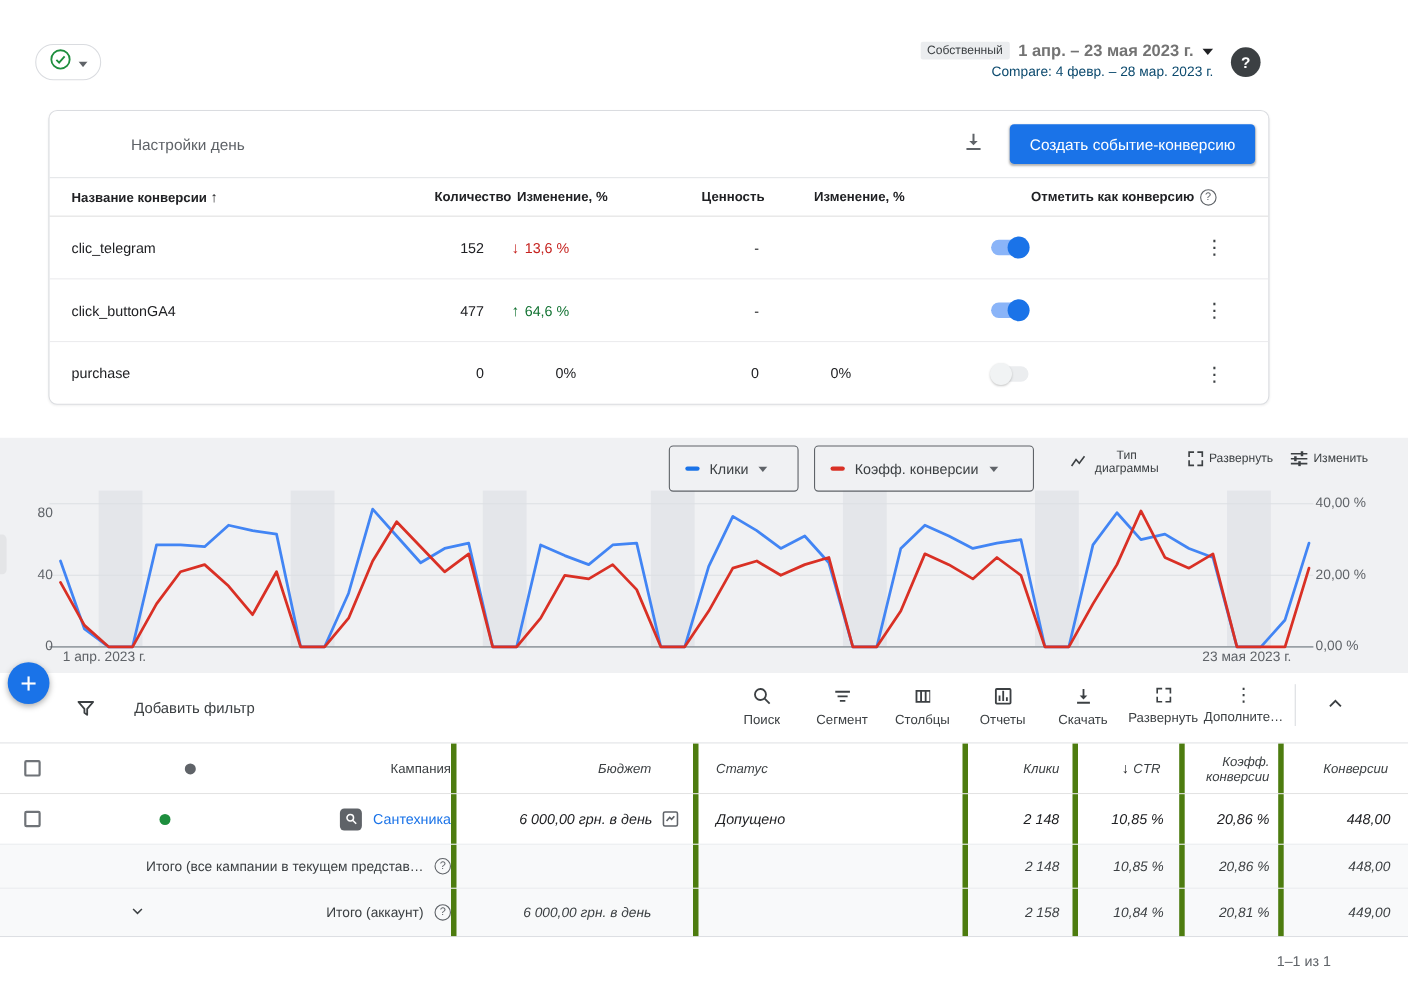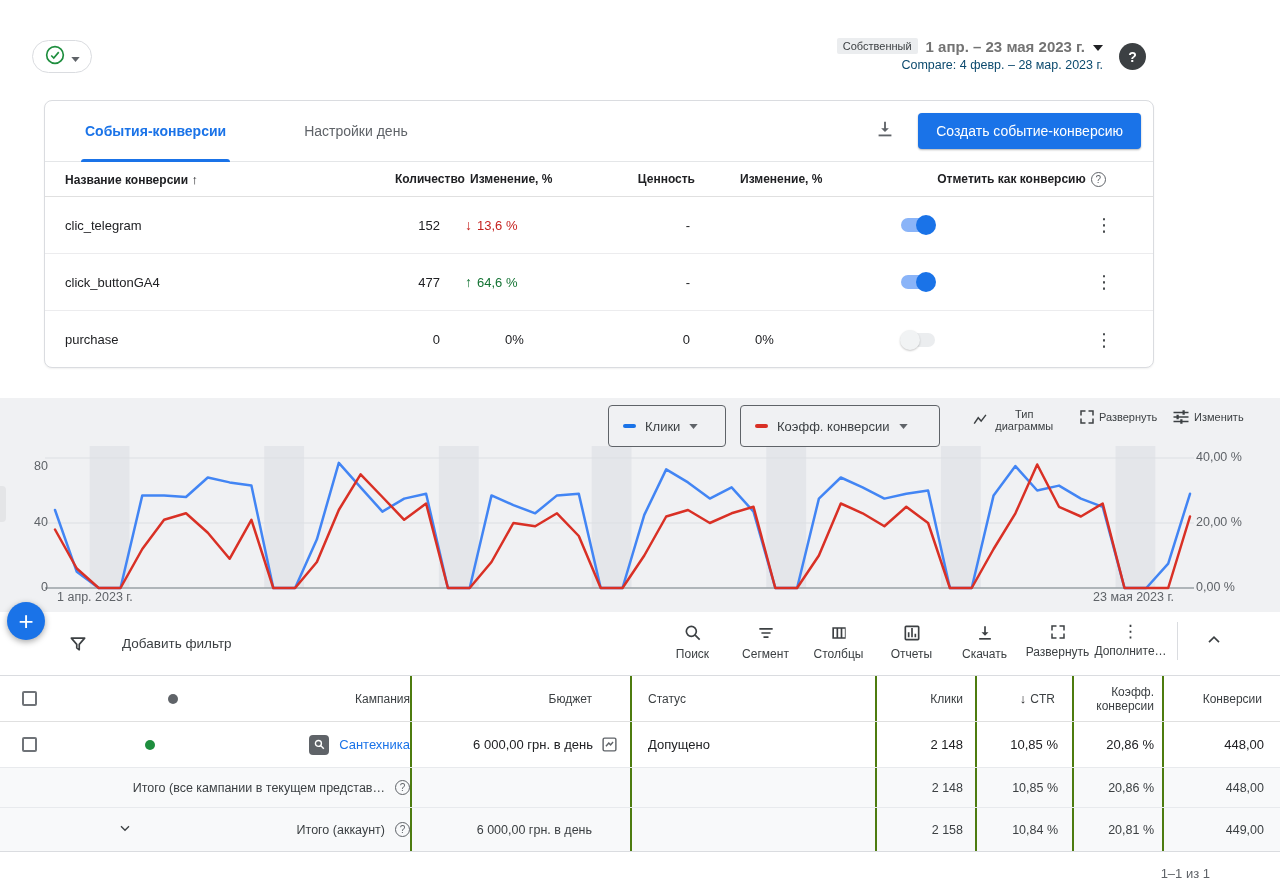--- a/index.html
+++ b/index.html
@@ -85,21 +85,21 @@
   .tools { position:absolute; left:656px; top:8px; display:flex; align-items:flex-start; }
   .tool { width:73px; display:flex; flex-direction:column; align-items:center; gap:4px; cursor:pointer; padding-top:3px; }
   .tool .lbl { font-size:12px; color:#3c4043; white-space:nowrap; }
   .v-divider { width:1px; height:38px; background:#dadce0; margin:2px 14px 0 10px; }
   .collapse { width:44px; display:flex; justify-content:center; padding-top:10px; cursor:pointer; }
 
   
   .camp-table { position:absolute; left:0; top:676px; width:1280px; }
   .camp-grid { display:grid; grid-template-columns:410px 220px 245px 100px 97px 90px 118px; align-items:center; }
   .camp-grid > div { height:100%; display:flex; align-items:center; }
-  .camp-grid > div.bl { border-left:2px solid #4d7c0f; }
+  .camp-grid > div.bl { border-left:5px solid #4d7c0f;font-style:italic; }
   .camp-header { height:46px; background:#fff; border-bottom:1px solid #e0e0e0; font-size:12px; color:#3c4043; }
   .camp-row1 { height:46px; background:#fff; border-bottom:1px solid #e8eaed; font-size:13px; }
   .camp-rowsum { background:#f8f9fa; font-size:12.5px; color:#3c4043; border-bottom:1px solid #e8eaed; }
   .camp-row2 { height:40px; }
   .camp-row3 { height:44px; border-bottom:1px solid #dadce0; }
   .camp-cell { display:grid; grid-template-columns:46px 36px 1fr; align-items:center; width:100%;justify-content:space-between; }
   .camp-cell .content { padding-left:46px; display:flex; align-items:center; gap:10px; }
   .checkbox { width:15px; height:15px; border:2px solid #6f7378; border-radius:2px; margin-left:22px; cursor:pointer; background:#fff; }
   .dot { width:10px; height:10px; border-radius:50%; justify-self:center; }
   .dot.gray { background:#5f6368; }
@@ -147,24 +147,20 @@
           </svg>
       </span>
     </div>
     <div class="compare-text">Compare: 4 февр. – 28 мар. 2023 г.</div>
   </div>
 
   <div class="help-circle">?</div>
 
   <div class="conv-card">
     <div class="card-head">
-      <div class="tab active">
-        <span>События-конверсии</span>
-        <div class="underline"></div>
-      </div>
       <div class="tab inactive">
         <span>Настройки день</span>
       </div>
       <div class="head-right">
         <span>
           <svg width="22" height="22" viewBox="0 0 24 24" fill="#5f6368">
               <path d="M11 4h2v7.2h3.2L12 15.4 7.8 11.2H11z"></path>
               <path d="M5 18h14v2H5z"></path>
             </svg>
         </span>

